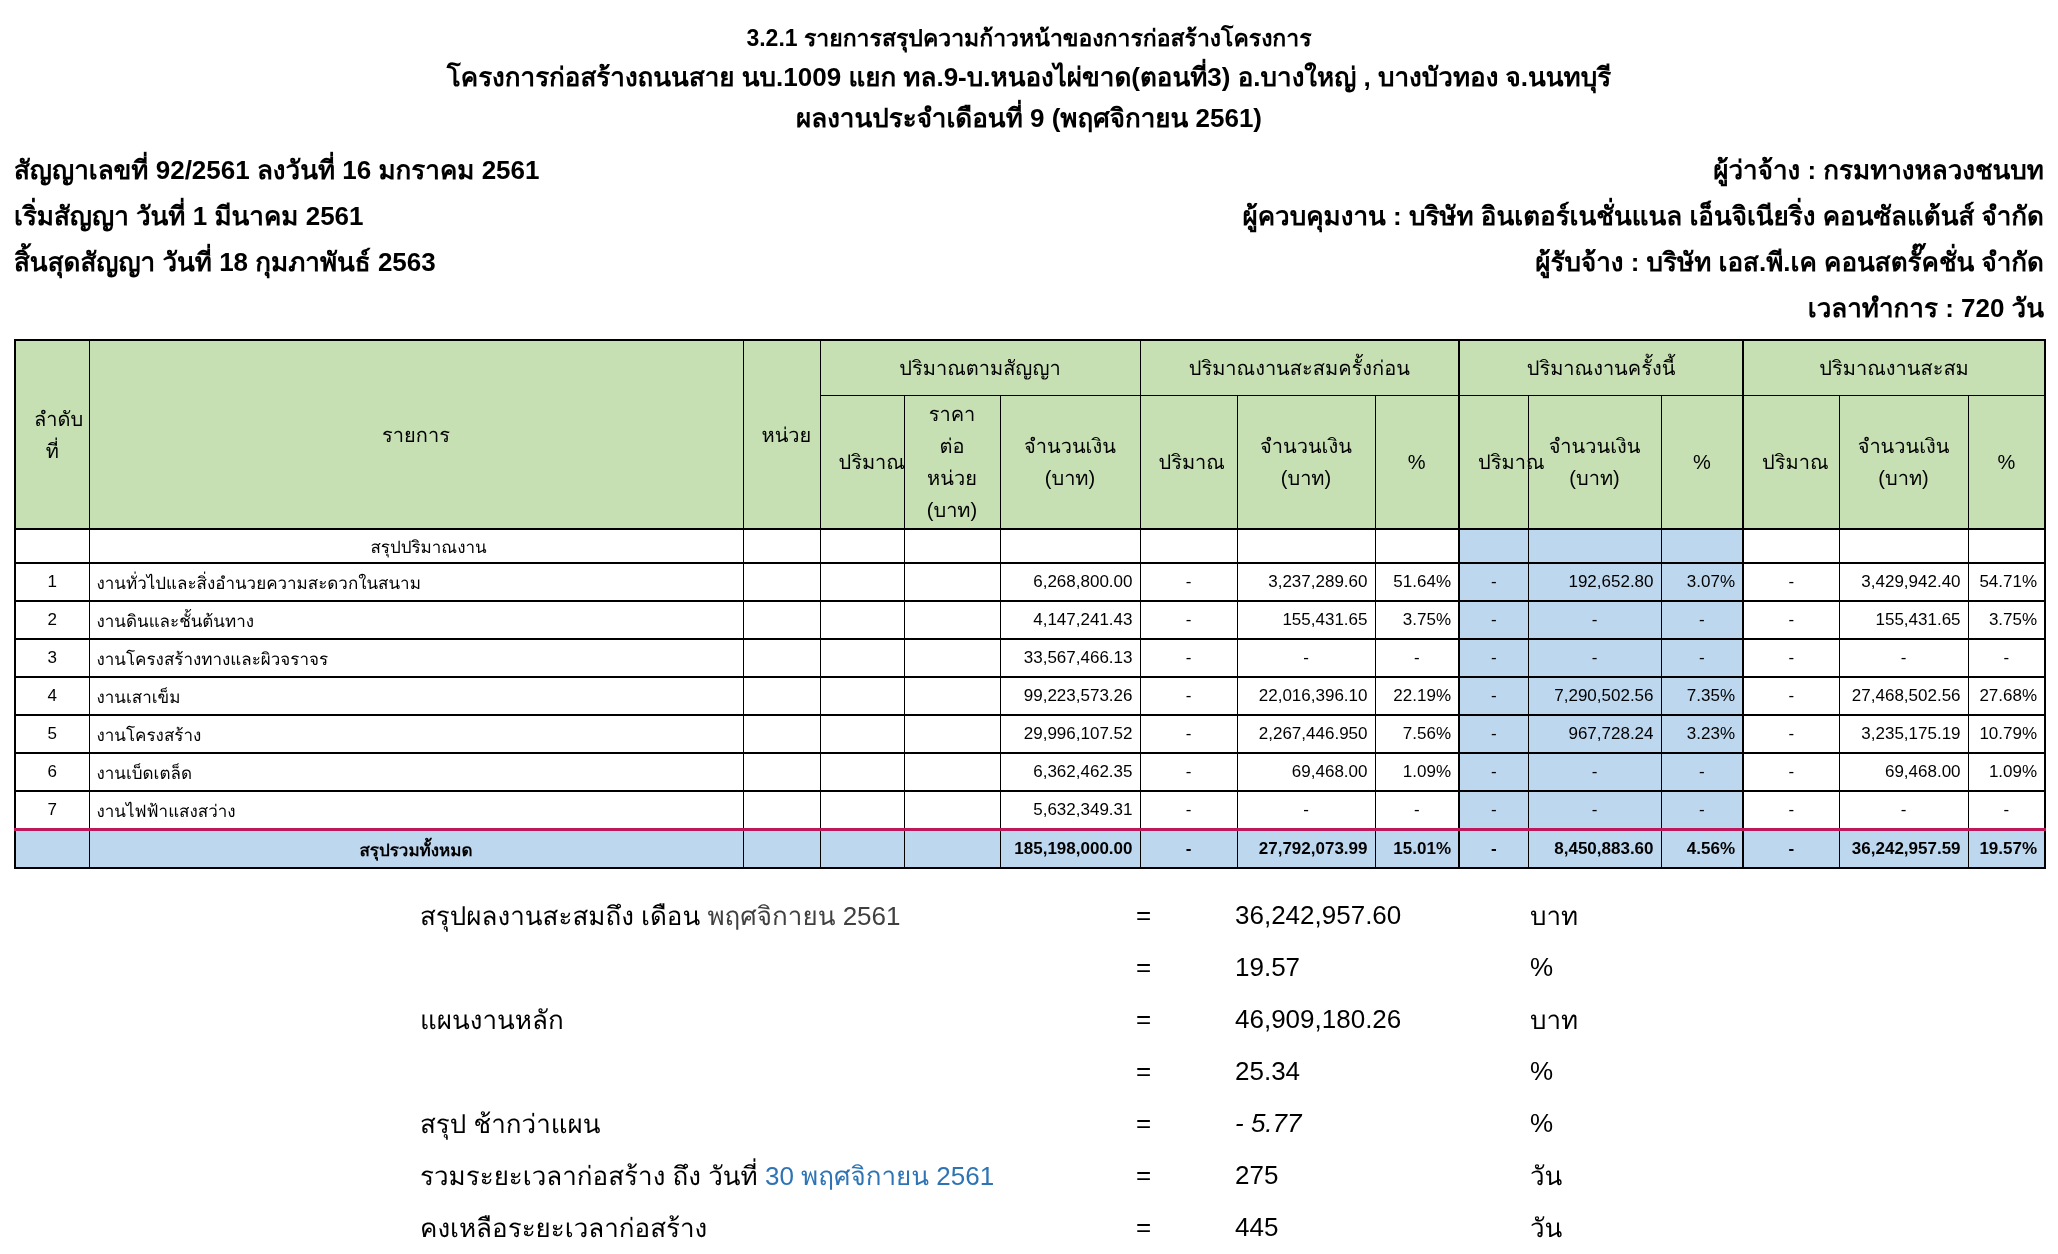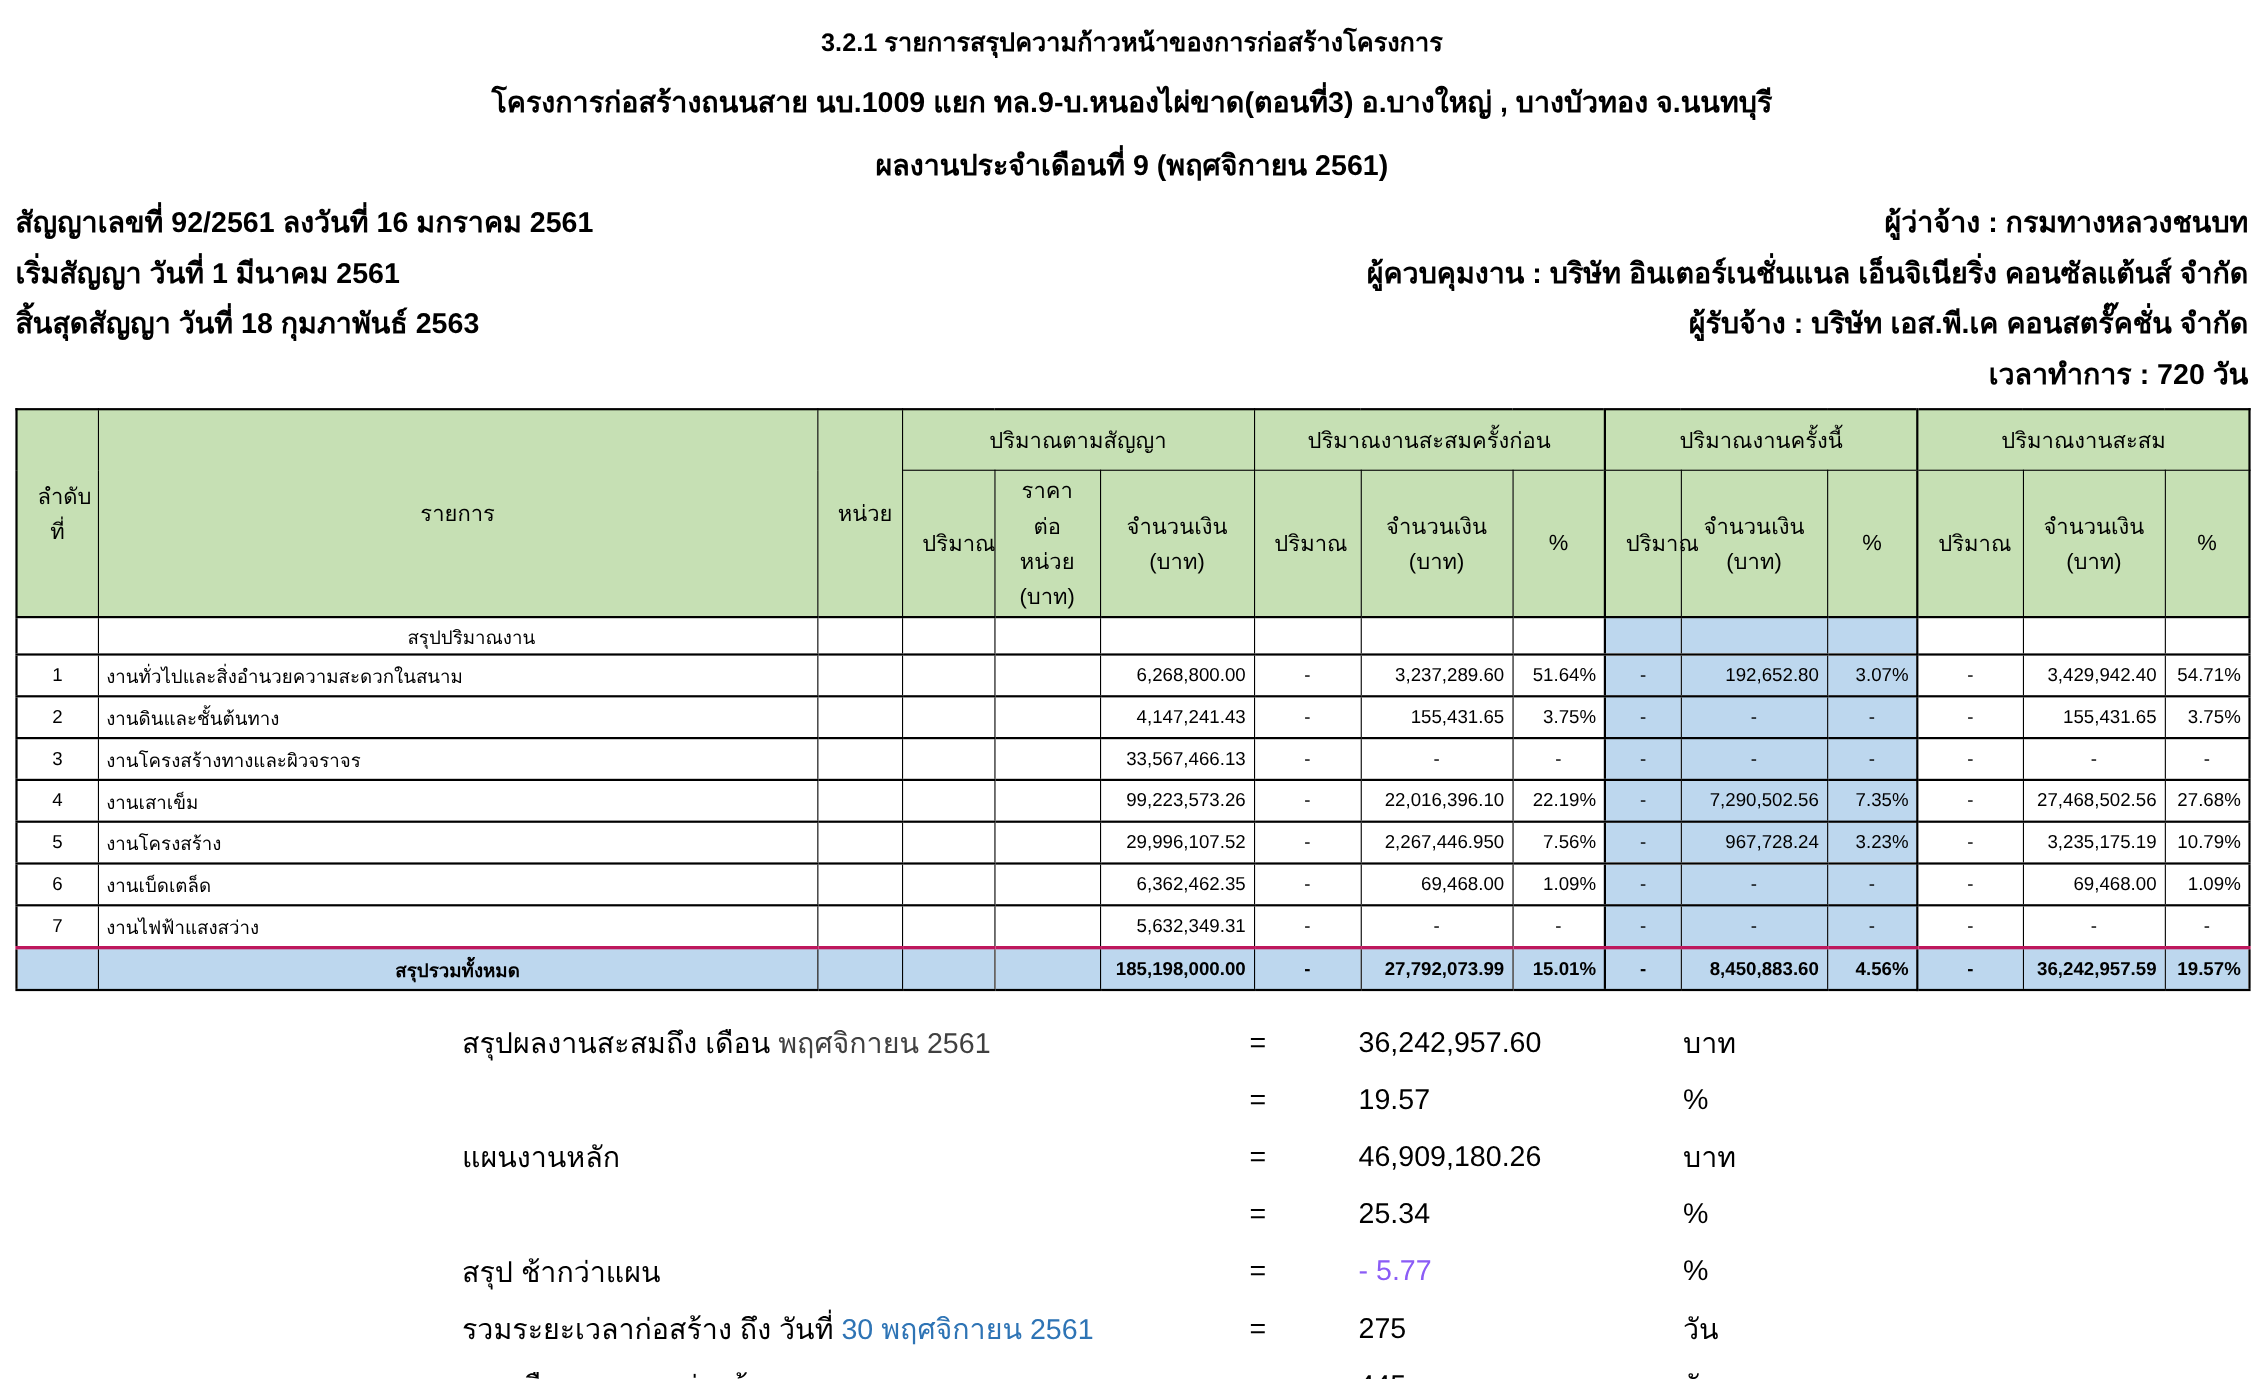--- a/index.html
+++ b/index.html
@@ -3,21 +3,21 @@
 <meta charset="utf-8">
 <style>
   html,body{margin:0;padding:0;}
   body{
     width:2058px;height:1254px;
     background:#ffffff;color:#000;
     font-family:"Liberation Sans",sans-serif;
     overflow:hidden;
   }
   .title{ text-align:center;font-weight:bold;font-size:23px;padding-top:20px; }
-  .subtitle{ text-align:center;font-weight:bold;font-size:26px;margin-top:16px; }
+  .subtitle{ text-align:center;font-weight:bold;font-size:26px;}
   .info{ margin:16px 14px 0 14px;font-weight:bold;font-size:26px; }
   .info-row{ display:flex;justify-content:space-between;margin-bottom:13px;line-height:33px; }
   .info-left{ text-align:left; }
   .info-right{ text-align:right;margin-left:auto; }
 
   table{
     border-collapse:collapse;table-layout:fixed;
     margin:14px 0 0 14px;width:2030px;
     font-size:17px;
   }
@@ -296,21 +296,21 @@
       </div>
       <div class="sum-row">
         <span class="sum-label"></span>
         <span class="sum-eq">=</span>
         <span class="sum-value" style="color: rgb(0, 0, 0);">25.34</span>
         <span class="sum-unit">%</span>
       </div>
       <div class="sum-row">
         <span class="sum-label">สรุป ช้ากว่าแผน</span>
         <span class="sum-eq">=</span>
-        <span class="sum-value" style="color: #8b5cf6;">- 5.77</span>
+        <span class="sum-value" style="color: #000000; font-style: italic;">- 5.77</span>
         <span class="sum-unit">%</span>
       </div>
       <div class="sum-row">
         <span class="sum-label">รวมระยะเวลาก่อสร้าง ถึง วันที่ <span style="color: rgb(46, 116, 181);">30 พฤศจิกายน 2561</span></span>
         <span class="sum-eq">=</span>
         <span class="sum-value" style="color: rgb(0, 0, 0);">275</span>
         <span class="sum-unit">วัน</span>
       </div>
       <div class="sum-row">
         <span class="sum-label">คงเหลือระยะเวลาก่อสร้าง</span>

